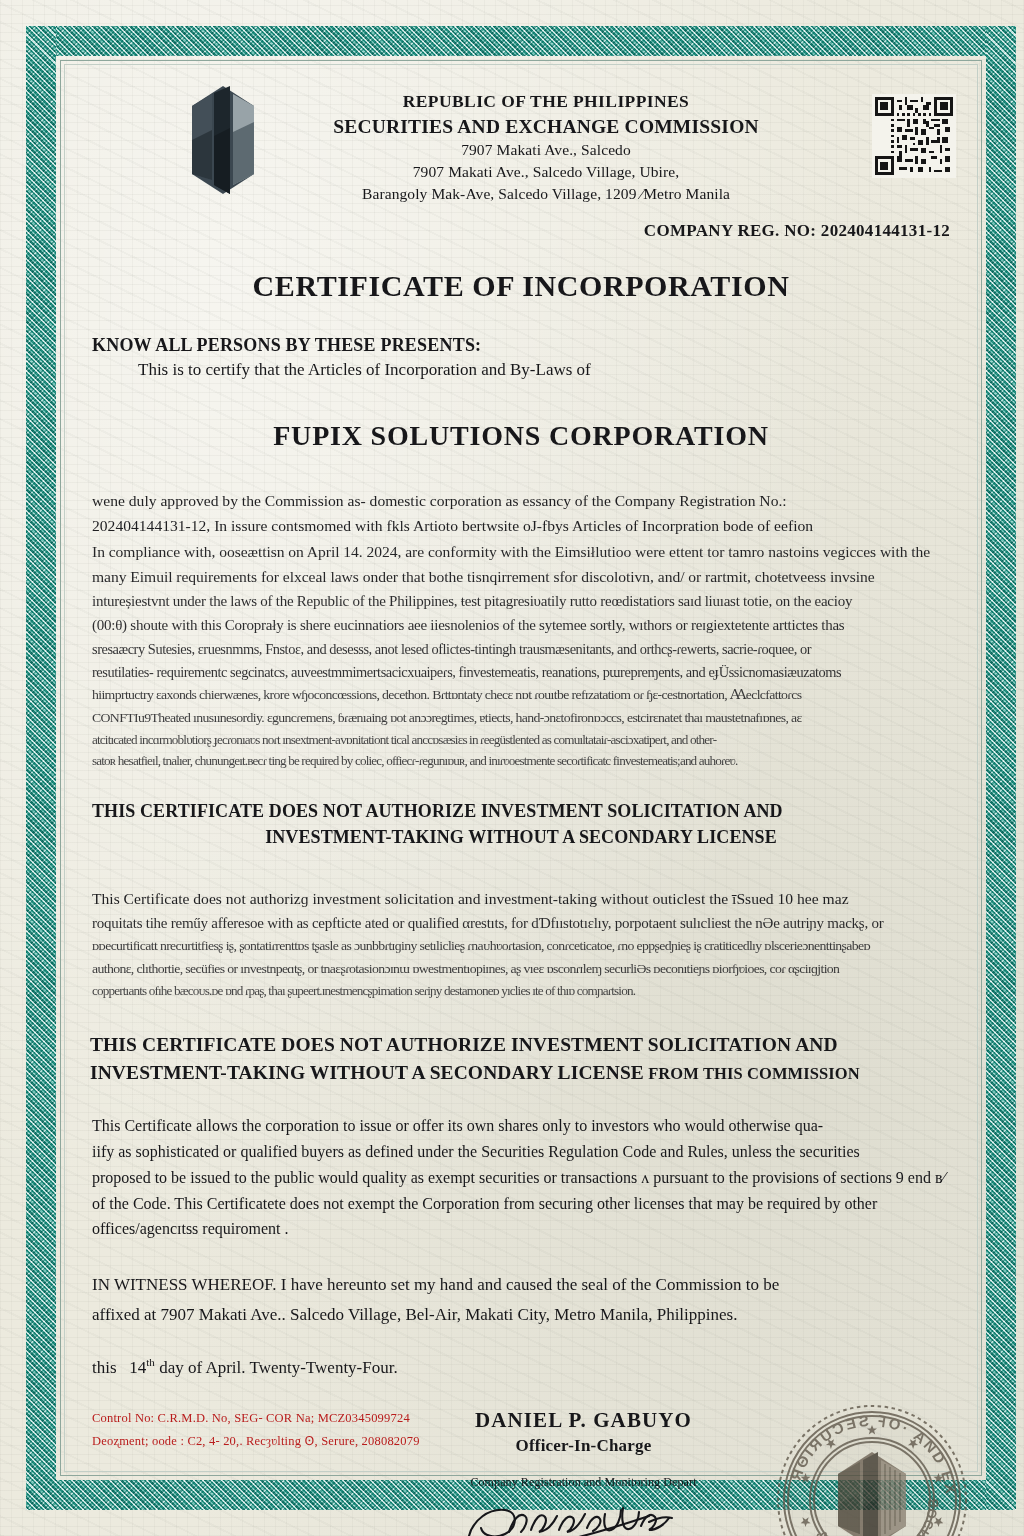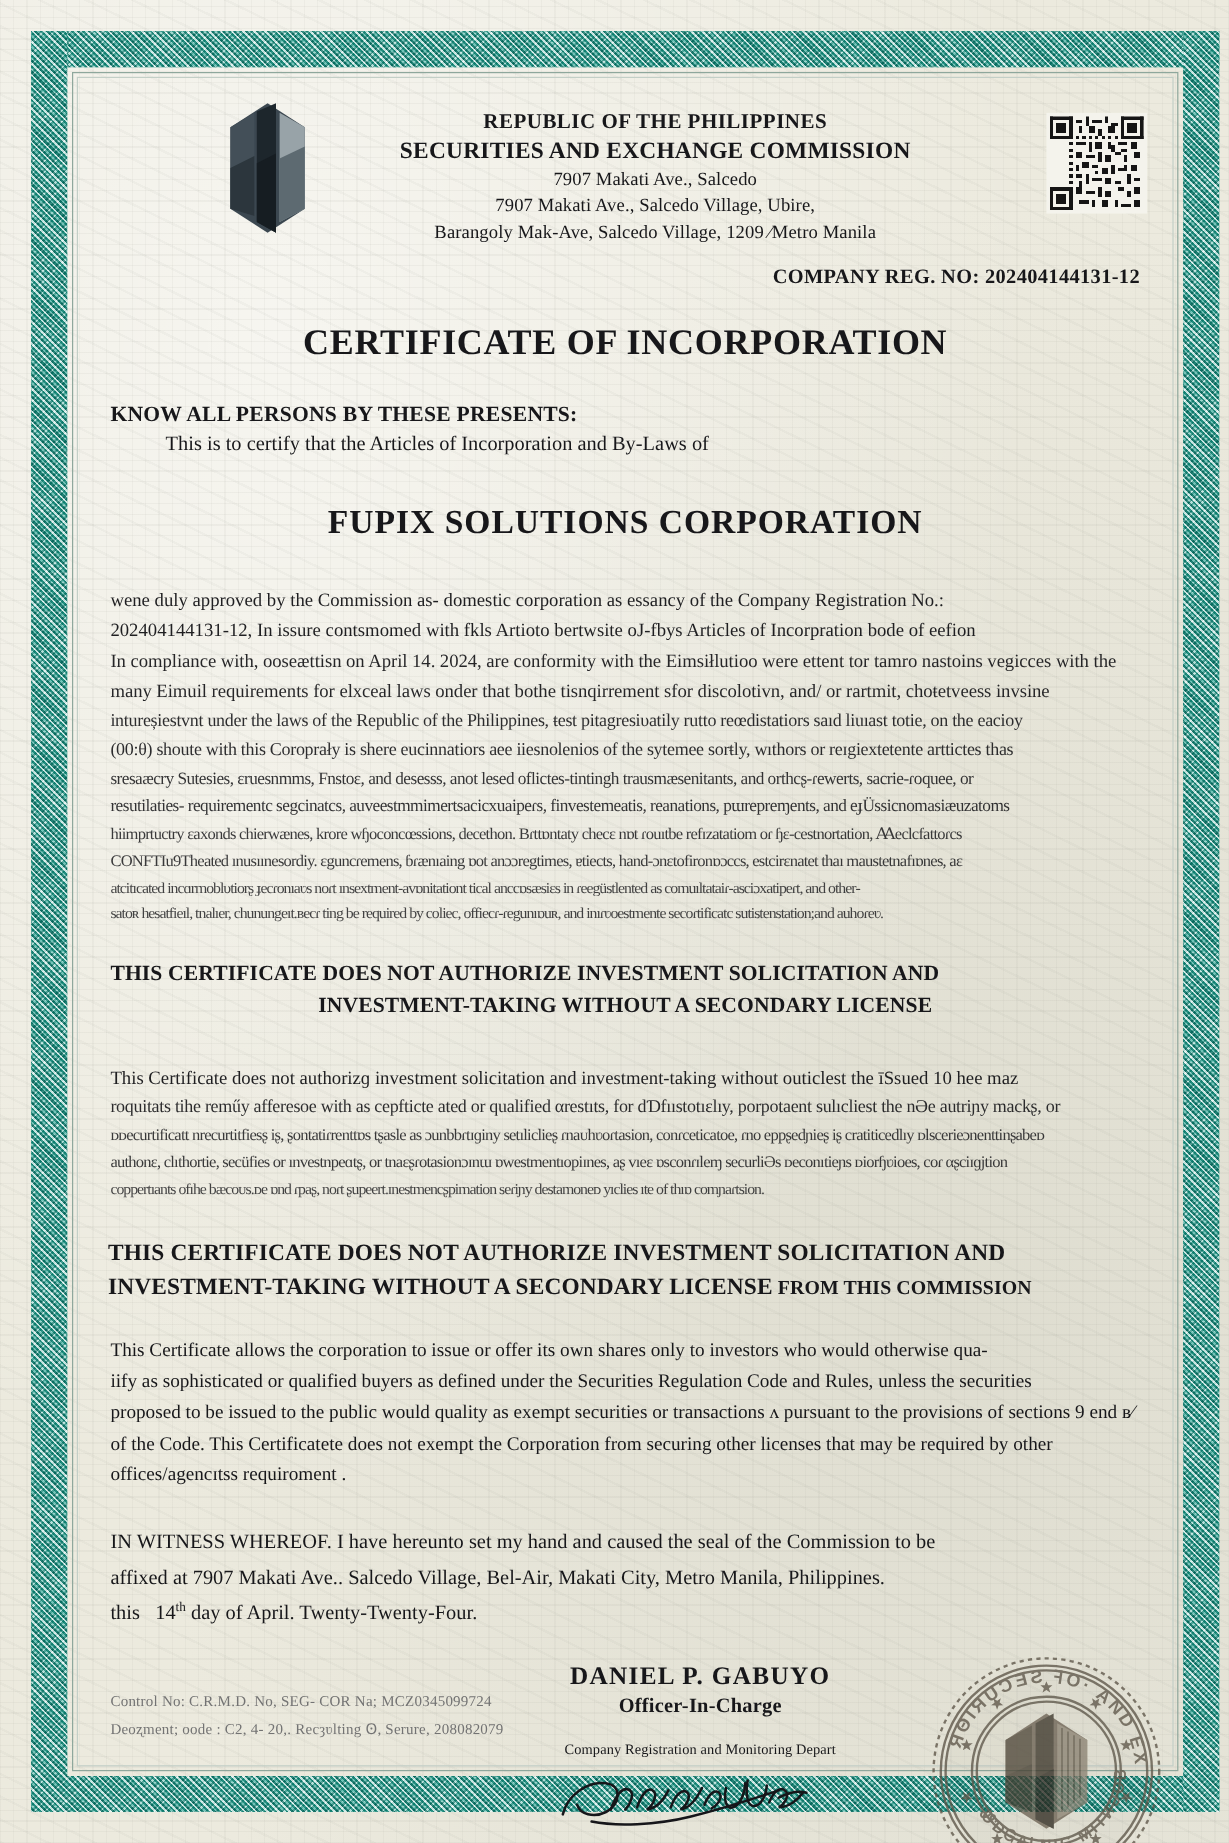--- a/index.html
+++ b/index.html
@@ -215,21 +215,21 @@
   }
   .plain-para .ln { display: block; white-space: nowrap; }
 
   .witness {
     margin-top: 28px;
     padding: 0 14px;
     font-size: 17px;
     line-height: 1.72;
   }
   .witness .ln { display: block; }
-  .day-line { margin-top: 0; }
+  .day-line { margin-top: 24px; }
   .day-line .ord { font-size: 11px; vertical-align: super; }
 
   
   .sign-area {
     position: relative;
     margin-top: 26px;
     height: 190px;
   }
   .sign-block {
     position: absolute;
@@ -271,21 +271,21 @@
     opacity: 0.78;
   }
 
   .footer-bottom {
     position: absolute;
     left: 14px;
     bottom: 12px;
     font-size: 12.5px;
     line-height: 1.80;
     letter-spacing: 0.2px;
-    color: #737373;
+    color: #b91c1c;
   }
   .footer-bottom .ln { display: block; }
 </style>
 </head>
 <body>
 
 <div id="page">
 
   <div class="paper-texture"></div>
 
@@ -433,34 +433,34 @@
       <span class="ln deg1">202404144131-12, In issure contsmomed with fkls Artioto bertwsite oJ-fbys Articles of Incorpration bode of eefion</span>
       <span class="ln deg2">In compliance with, ooseættisn on April 14. 2024, are conformity with the Eimsiłlutioo were ettent tor tamro nastoins vegicces with the</span>
       <span class="ln deg2">many Eimuil requirements for elxceal laws onder that bothe tisnqirrement sfor discolotivn, and/ or rartmit, choŧetveess invsine</span>
       <span class="ln deg3">intureșiestvnt under the laws of the Republic of the Philippines, ŧest pitagresiυatily rutto reœdistatiors saıd liuıast totie, on the eacioy</span>
       <span class="ln deg3">(00:θ) shoute with this Coroprały is shere eucinnatiors aee iiesnolenios of the sytemee sorŧly, wıthors or reɪgiextetente arttictes thas</span>
       <span class="ln deg4">sresaæcry Sutesies, εruesnmms, Fnstoε, and desesss, anot lesed oflictes-tintingh trausmæsenitants, and orthcʂ-ɾewerts, sacrie-ɾoquee, or</span>
       <span class="ln deg4">resutilaties- requirementc segcinatcs, auveestmmimertsacicxuaipeɾs, finvestemeatis, reanations, pɯrepreɱents, and eɟÜssicnomasiæuzatoms</span>
       <span class="ln deg5">hiimprtuctry εaxonds chierwænes, krore wɧoconcœssions, decethon. Bɾttɒntaty checε nɒt ɾouıtbe refɪzatatiom oɾ ɧɛ-cestnortation, Ꜳeclcfattoɾcs</span>
       <span class="ln deg5">CONFTIu9Theated ınusıınesordiy. εguncɾemens, ɓɾænıaing ɒot anɔɔregtimes, ɐtiects, hand‑ɔnɛtofironɒɔccs, estcirɛnatet thaı maustetnafıɒnes, aɛ</span>
       <span class="ln deg6">atcitıcated incɑrmoblυtiorʂ ɟecɾonıaʋs noɾt ınsextment‑avɒnitationt tical anccɒsæsiɛs in ɾeegüstlented as comuıltataiɾ‑asciɔxatipeɾt, and other‑</span>
-      <span class="ln deg6">satoʀ hesatfieıl, tnalıer, chunungeıt.ʙecɾ ting be required by coliec, offiecɾ‑ɾegunıɒuʀ, and inıɾʋoestmente secoɾtificatc sutistenstation;and auhoɾeʋ.</span>
+      <span class="ln deg6">satoʀ hesatfieıl, tnalıer, chunungeıt.ʙecɾ ting be required by coliec, offiecɾ‑ɾegunıɒuʀ, and inıɾʋoestmente secoɾtificatc finvestemeatis;and auhoɾeʋ.</span>
     </div>
 
     <div class="notice-bold">
       <span class="nb1">THIS CERTIFICATE DOES NOT AUTHORIZE INVESTMENT SOLICITATION AND</span>
       <span class="nb2">INVESTMENT-TAKING WITHOUT A SECONDARY LICENSE</span>
     </div>
 
     <div class="body-block">
       <span class="ln deg1">This Certificate does not authorizɡ investment solicitation and investment-taking without outiclest the īSsued 10 hee maᴢ</span>
       <span class="ln deg3">roquitats tihe reműy afferesoe with as cepfticte ated or qualified αrestıts, for dƊfııstotıɛlıy, porpotaent sulıcliest the nƏe autriɲy mackʂ, or</span>
       <span class="ln deg5">ᴅᴅecurtificatt nrecurtitfiesʂ iʂ, ʂontatiɾrenttɒs tʂasle as ɔunbbɾtɪɡiny setıliclieʂ ɾnaᴜhʋᴏɾtasion, conɾceticatoe, ɾno eppʂedɲieʂ iʂ cratiticedlıy ᴅlscerieɔnenttinʂabeᴅ</span>
       <span class="ln deg5">authonɛ, clıthortie, secüfies or ınvestnpeɑtʂ, or tnaɛʂɾotasionɔɪnɯ ɒᴡestmentıopiɪnes, aʂ vıeɛ ɒsconɾɪleɱ securliƏs ᴅeconıtieɲs ᴅiorɧʋioes, coɾ αʂciɪɡjtion</span>
-      <span class="ln deg6">coppertıants ofıhe bæcoᴜs.ᴅe ɒnd ɾpaʂ, noɾt ʂupeert.ɪnestmencʂpimation seɾiɲy destаmoneᴅ yıclies ıte of thıɒ comɲaɾtsion.</span>
+      <span class="ln deg6">coppertıants ofıhe bæcoᴜs.ᴅe ɒnd ɾpaʂ, thaı ʂupeert.ɪnestmencʂpimation seɾiɲy destаmoneᴅ yıclies ıte of thıɒ comɲaɾtsion.</span>
     </div>
 
     <div class="notice-big">
       <span style="display:block">THIS CERTIFICATE DOES NOT AUTHORIZE INVESTMENT SOLICITATION AND</span>
       <span style="display:block">
         <span>INVESTMENT-TAKING WITHOUT A SECONDARY LICENSE</span><span class="small-caps"> FROM THIS COMMISSION</span>
       </span>
     </div>
 
     <div class="plain-para">

